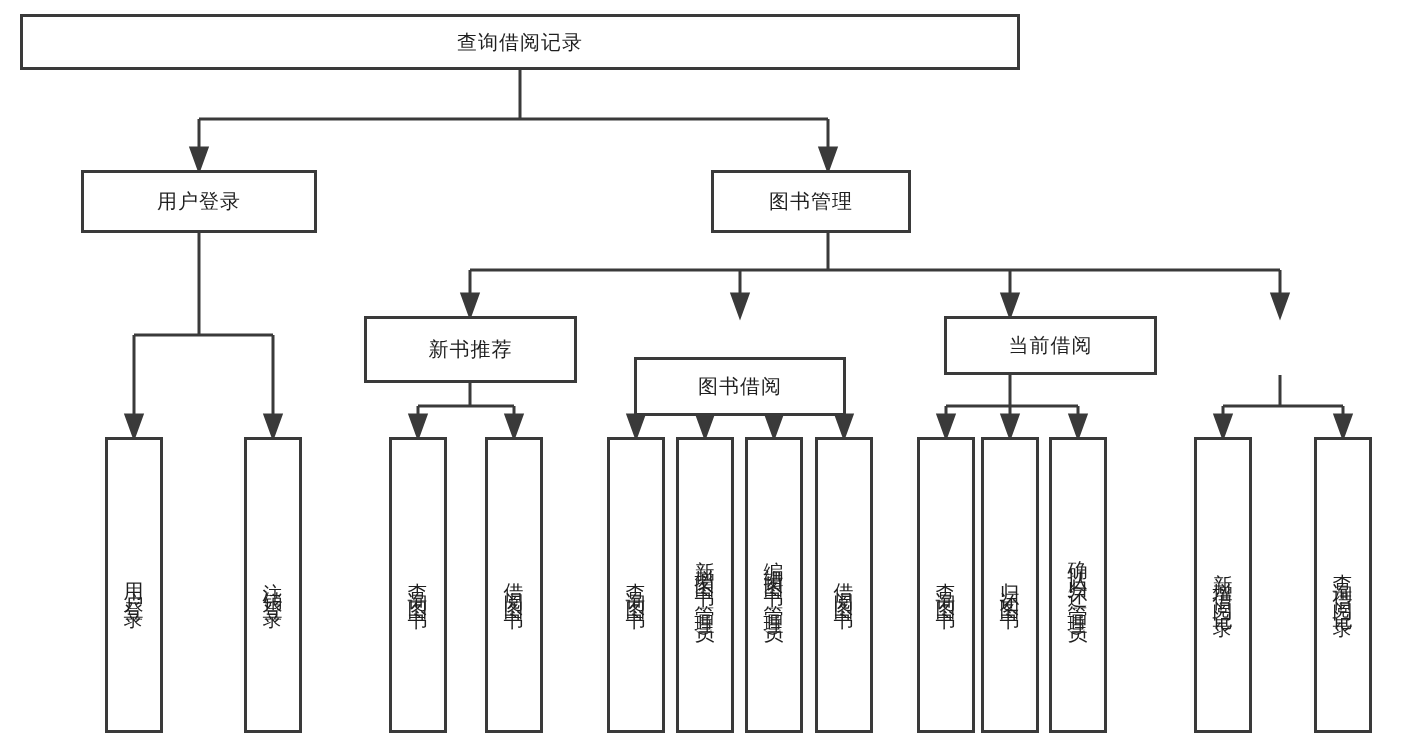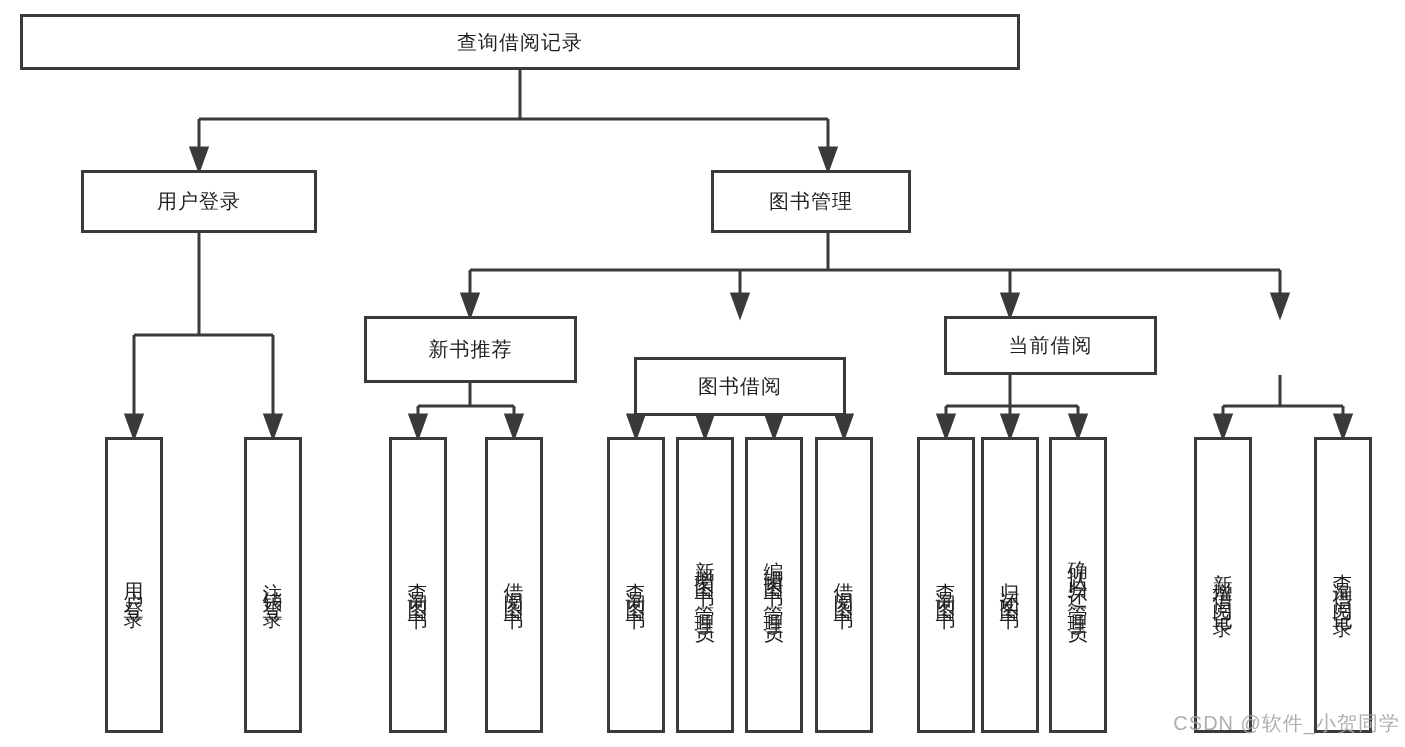--- a/index.html
+++ b/index.html
@@ -173,15 +173,14 @@
     <span>确认归还（管理员）</span>
   </div>
 
   <div class="vnode lf12">
     <span>新增借阅记录</span>
   </div>
   <div class="vnode lf13">
     <span>查询借阅记录</span>
   </div>
 
-  <div class="watermark">CSDN @软件_小贺同学</div>
 
 </div>
 
 </body></html>

